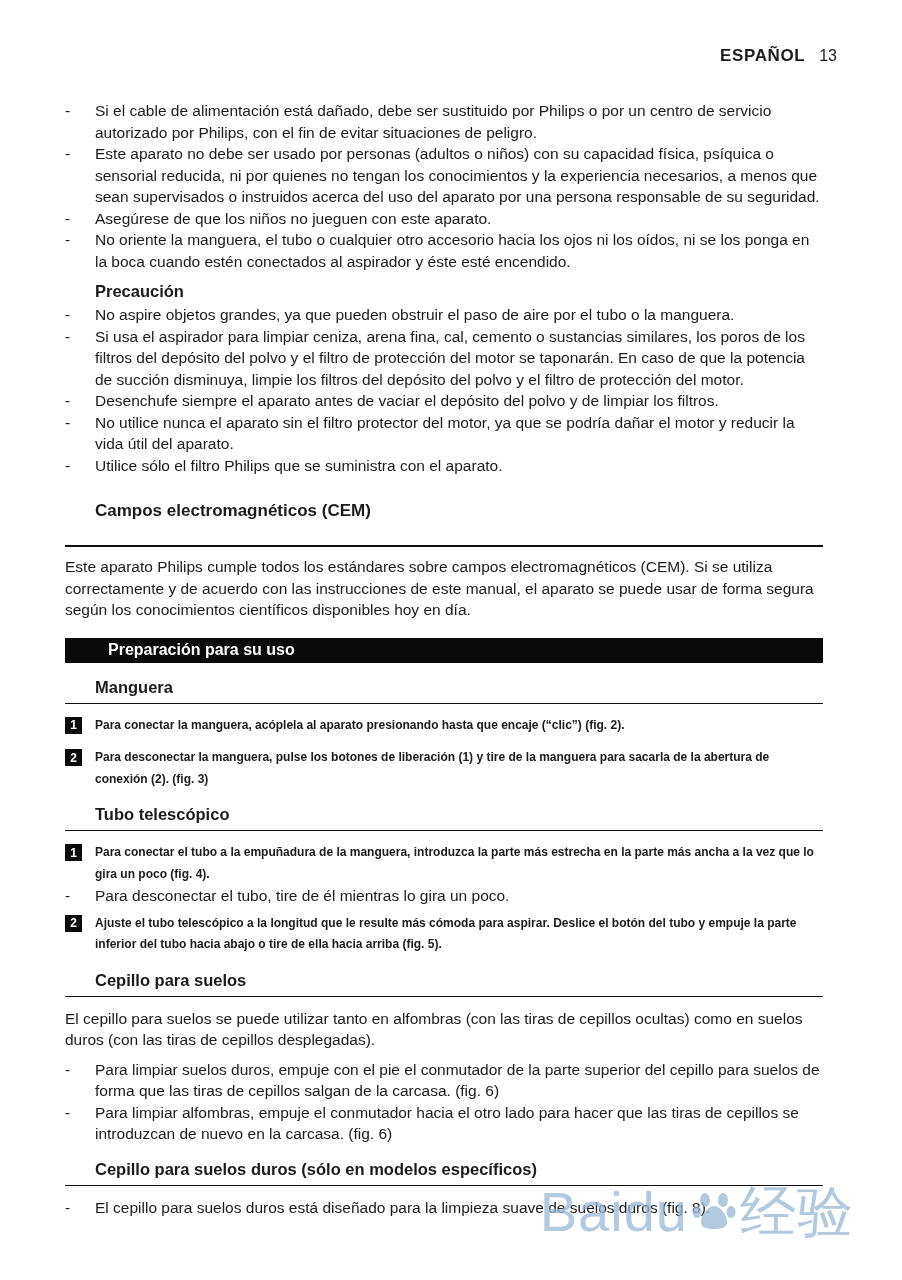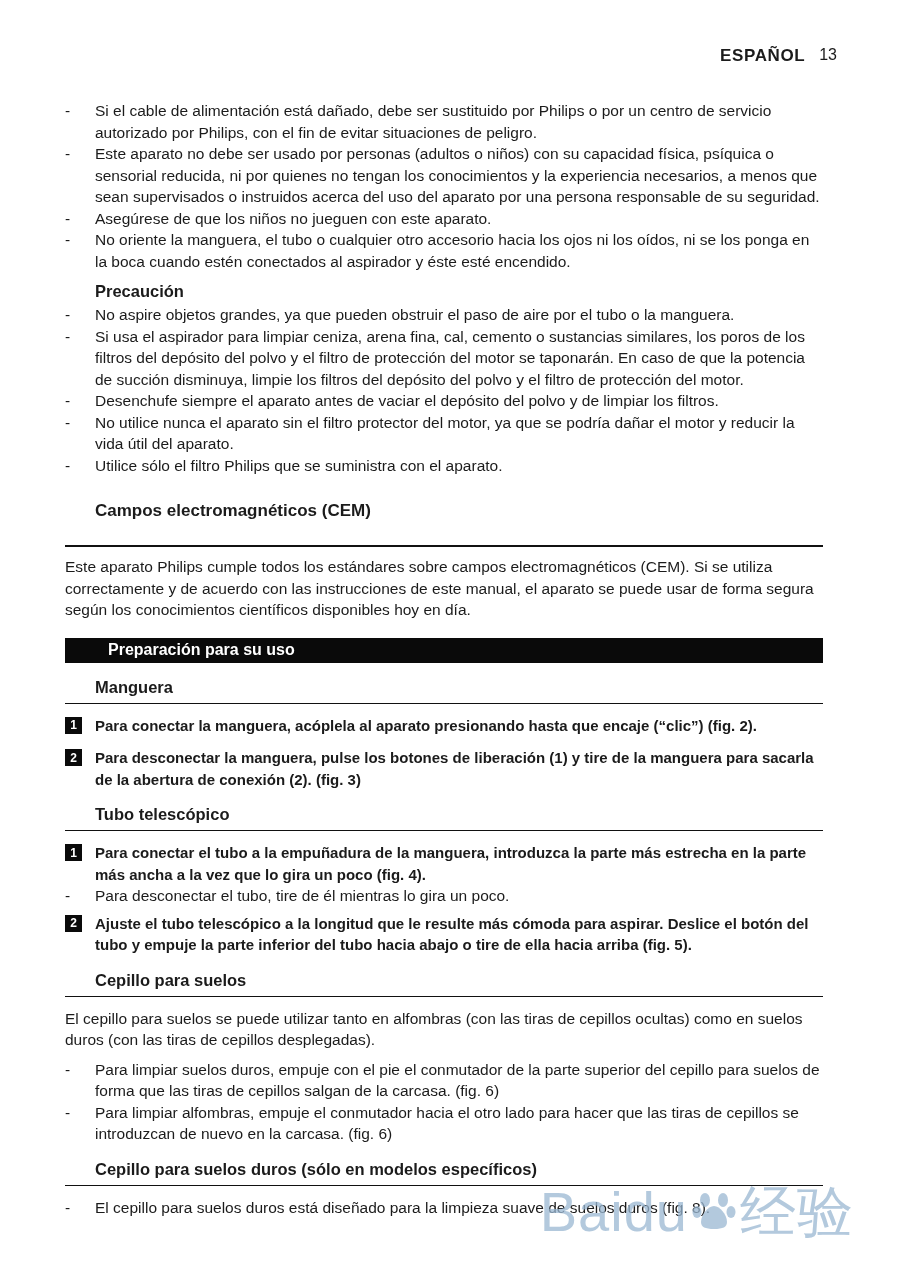--- a/index.html
+++ b/index.html
@@ -15,21 +15,21 @@
     height: 1280px;
     background: #ffffff;
     overflow: hidden;
   }
   
   .page-header {
     position: absolute;
     top: 46px;
     right: 65px;
     display: flex;
-    align-items: flex-start;
+    align-items: center;
     gap: 14px;
   }
   .page-header .lang {
     font-size: 17px;
     font-weight: bold;
     letter-spacing: 0.6px;
   }
   .page-header .pagenum { font-size: 16px; }
 
   
@@ -114,21 +114,21 @@
     background: #0a0a0a;
     color: #ffffff;
     font-size: 12px;
     font-weight: bold;
     display: flex;
     align-items: center;
     justify-content: center;
   }
   .step .stxt {
     flex: 1;
-    font-size: 15px;
+    font-size: 12px;
     line-height: 21.5px;
     font-weight: bold;
   }
 
   .gap-sm { height: 6px; }
 
   
   .watermark {
     position: absolute;
     right: 48px;

